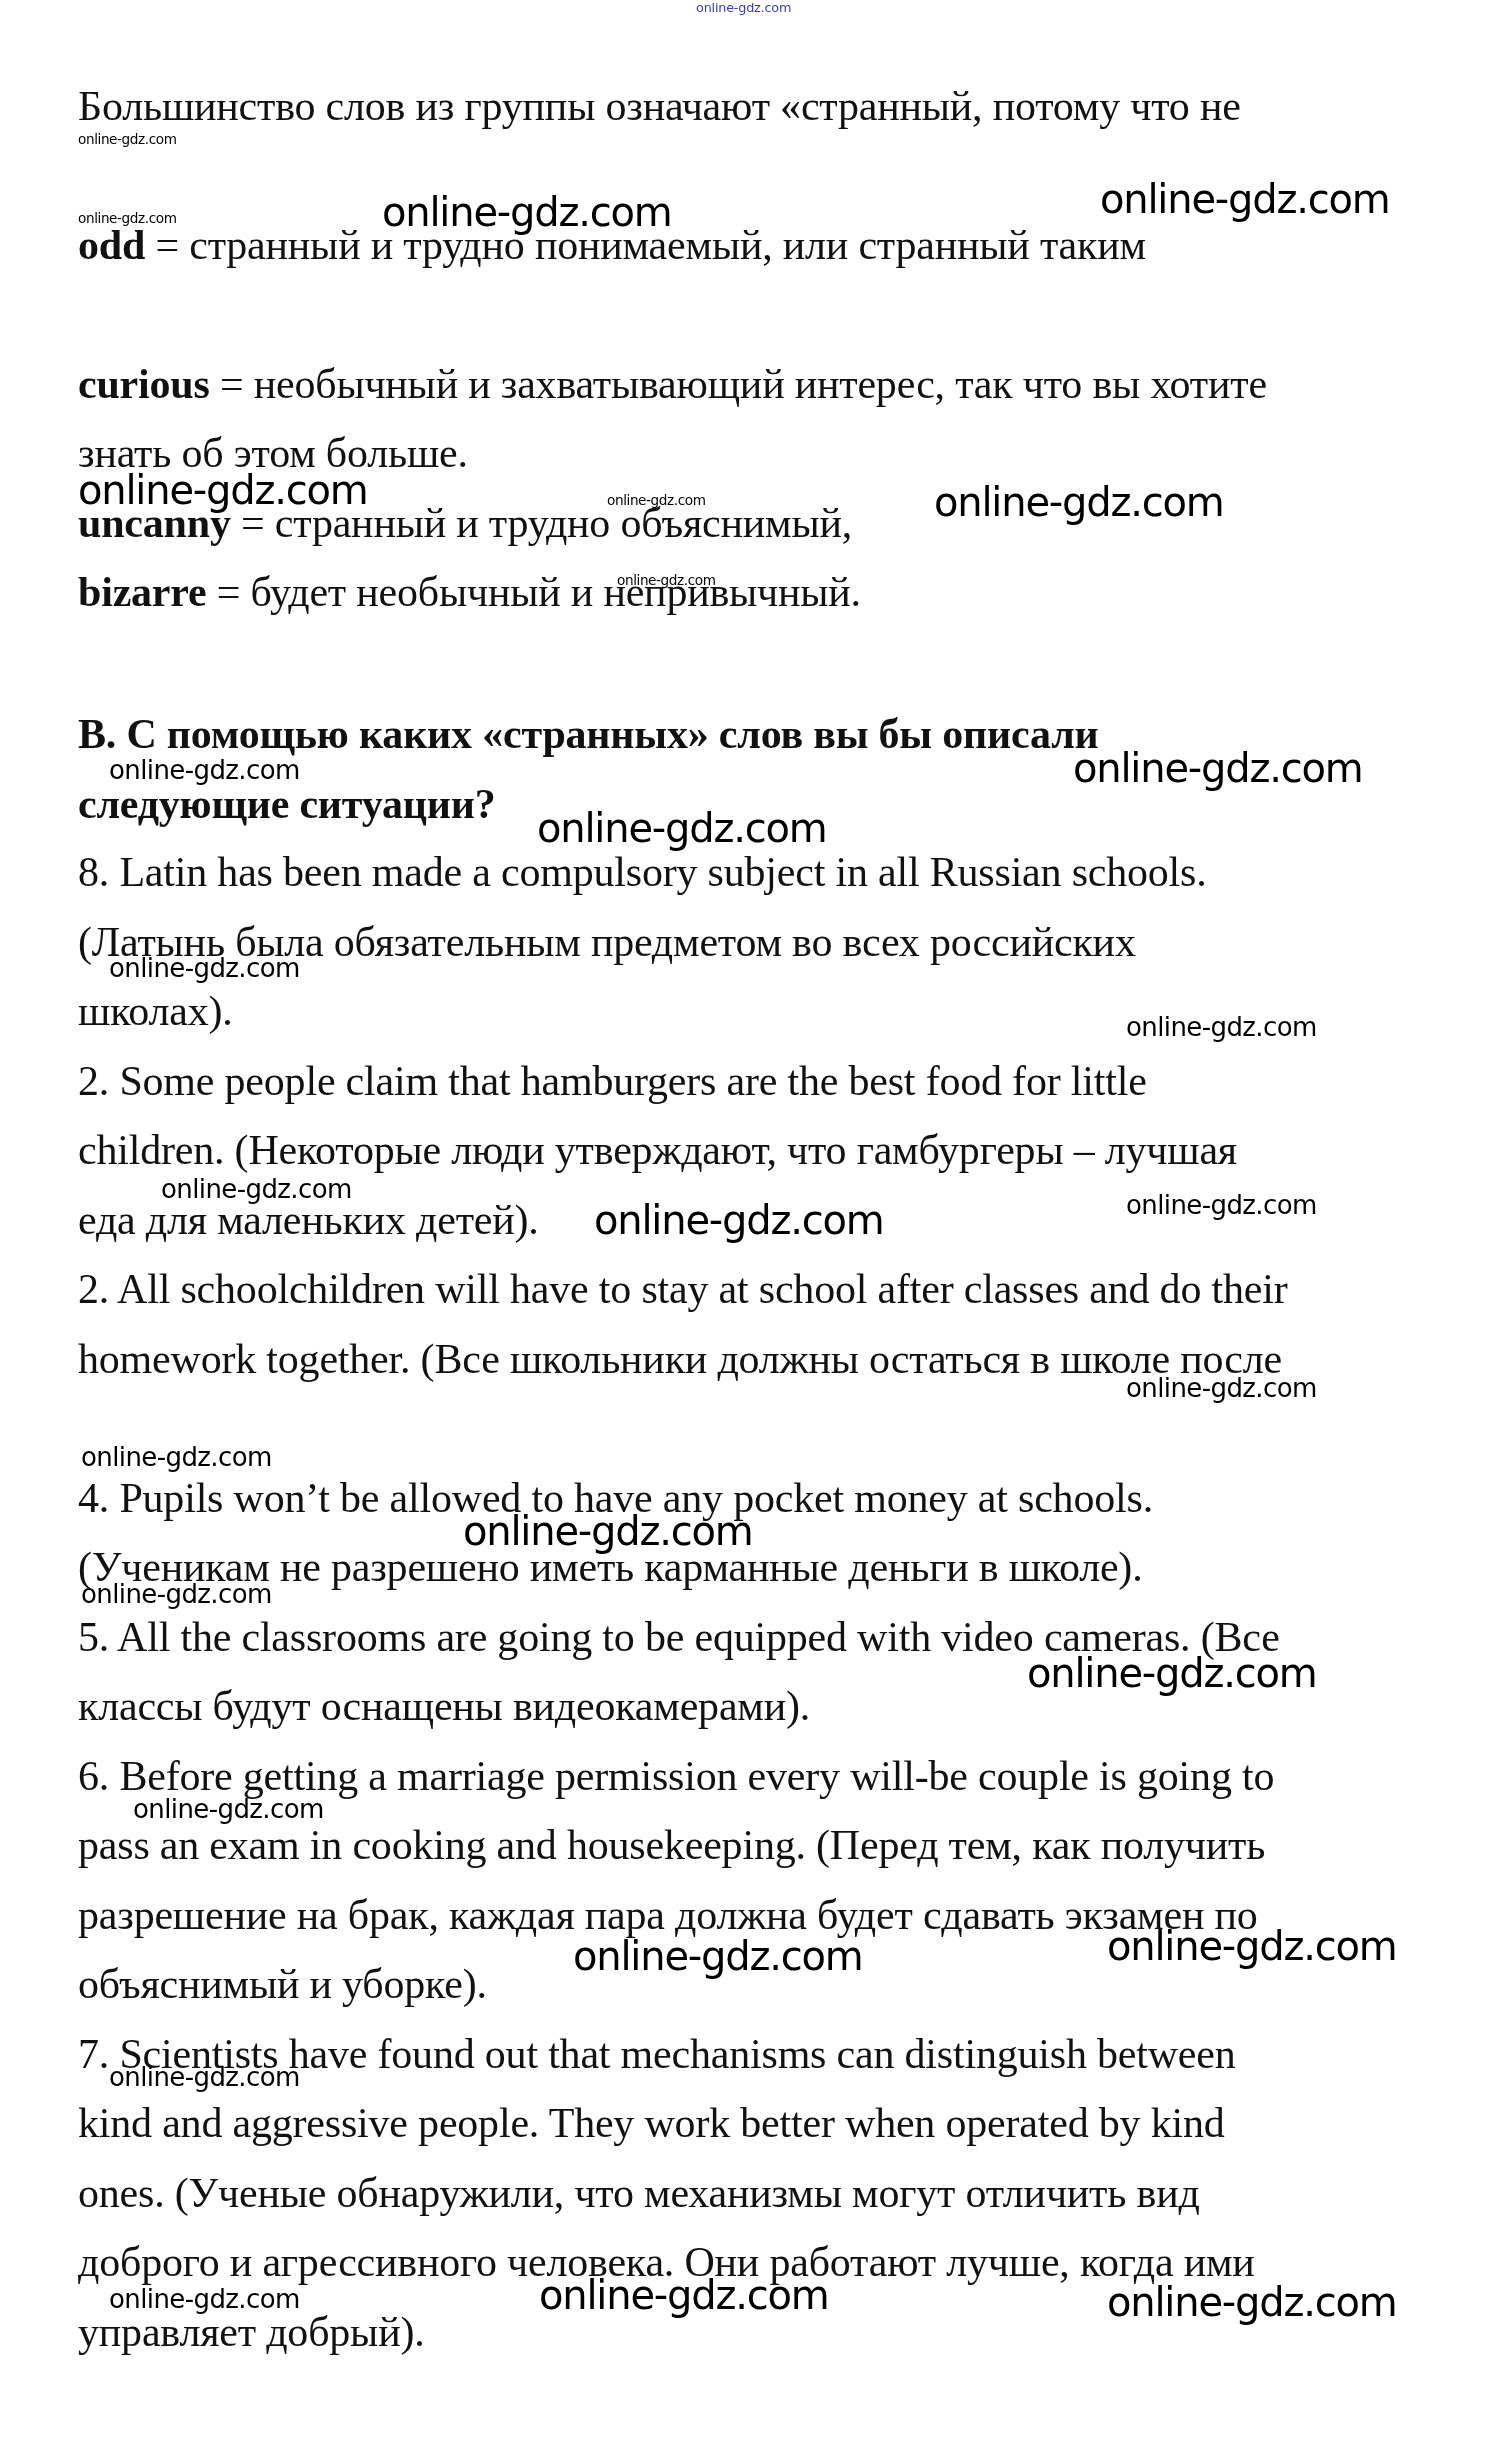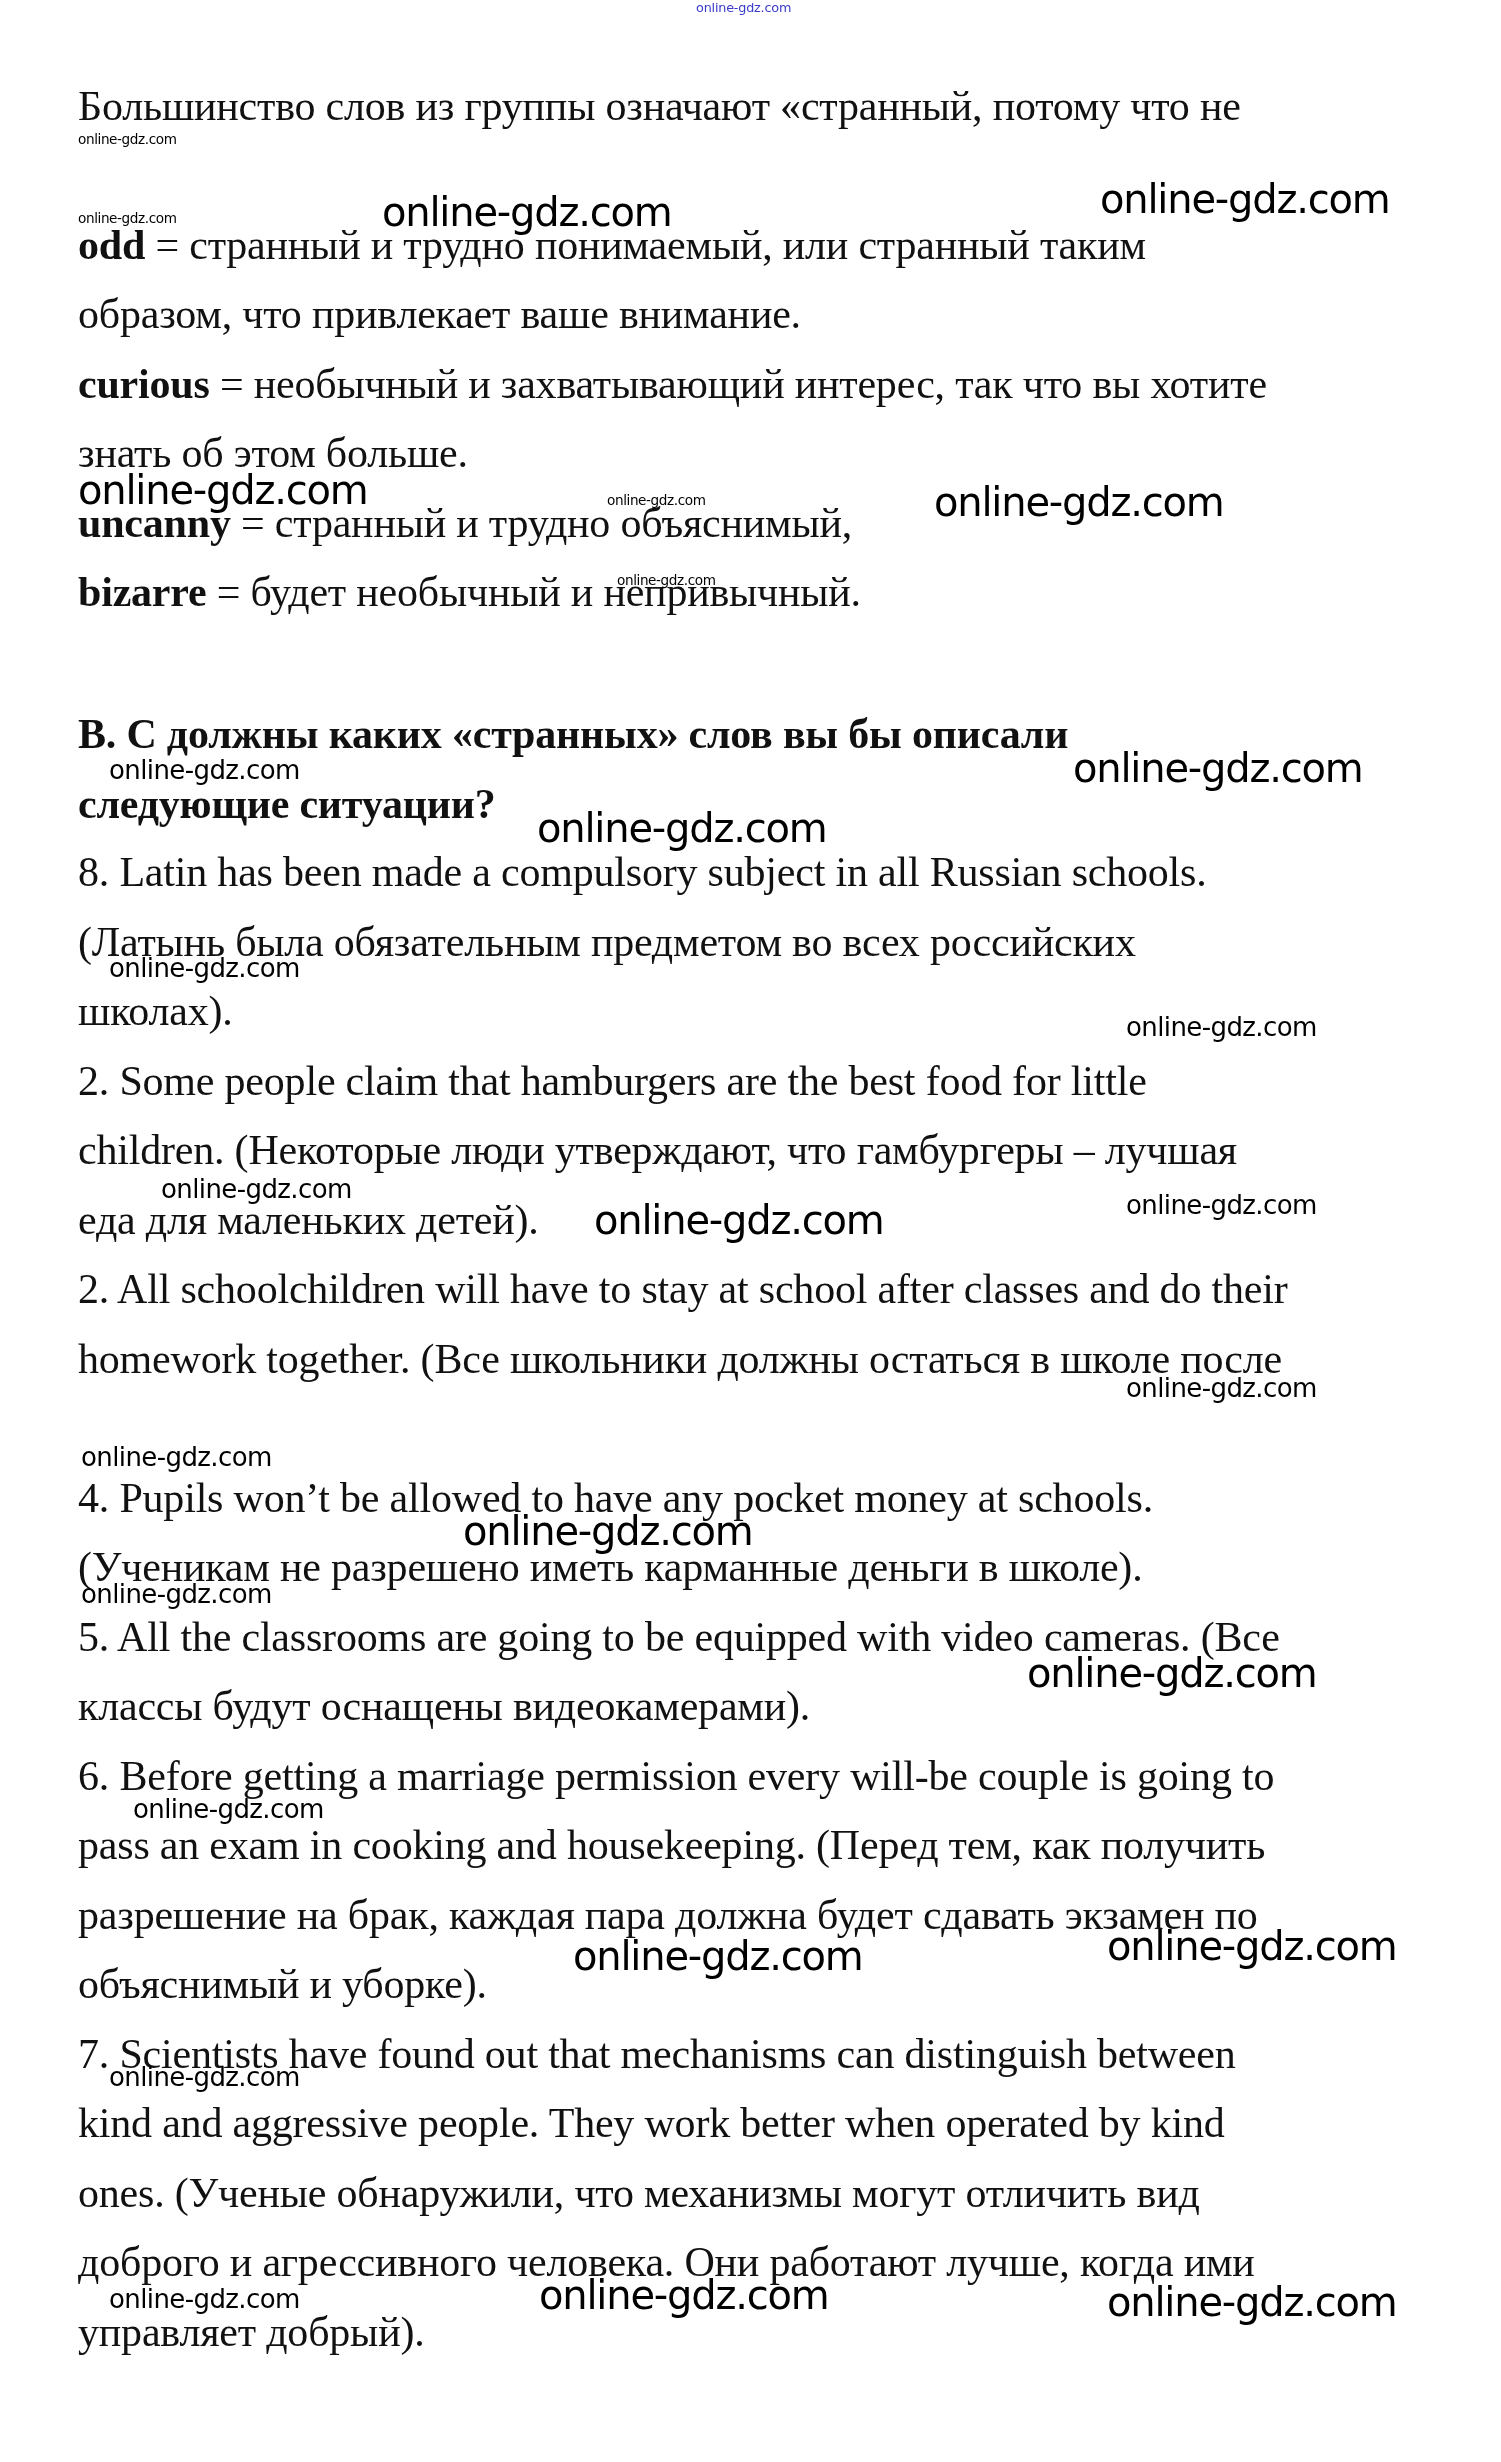--- a/index.html
+++ b/index.html
@@ -26,30 +26,29 @@
 </head>
 <body>
 
 <div class="page">
 
   <div class="wm wm-top">online-gdz.com</div>
 
   <div class="line" style="top:85px">Большинство слов из группы означают «странный, потому что не</div>
 
   <div class="line" style="top:224px"><b>odd</b><span> = странный и трудно понимаемый, или странный таким</span></div>
-  <div class="line" style="top:293px">образом, что привлекает ваше внимание.</div>
 
   <div class="line" style="top:363px"><b>curious</b><span> = необычный и захватывающий интерес, так что вы хотите</span></div>
   <div class="line" style="top:432px">знать об этом больше.</div>
 
   <div class="line" style="top:502px"><b>uncanny</b><span> = странный и трудно объяснимый,</span></div>
 
   <div class="line" style="top:571px"><b>bizarre</b><span> = будет необычный и непривычный.</span></div>
 
-  <div class="line heading" style="top:713px">B. С должны каких «странных» слов вы бы описали</div>
+  <div class="line heading" style="top:713px">B. С помощью каких «странных» слов вы бы описали</div>
   <div class="line heading" style="top:783px">следующие ситуации?</div>
 
   <div class="line" style="top:851px">8. Latin has been made a compulsory subject in all Russian schools.</div>
   <div class="line" style="top:921px">(Латынь была обязательным предметом во всех российских</div>
   <div class="line" style="top:990px">школах).</div>
 
   <div class="line" style="top:1060px">2. Some people claim that hamburgers are the best food for little</div>
   <div class="line" style="top:1129px">children. (Некоторые люди утверждают, что гамбургеры – лучшая</div>
   <div class="line" style="top:1199px">еда для маленьких детей).</div>
 

